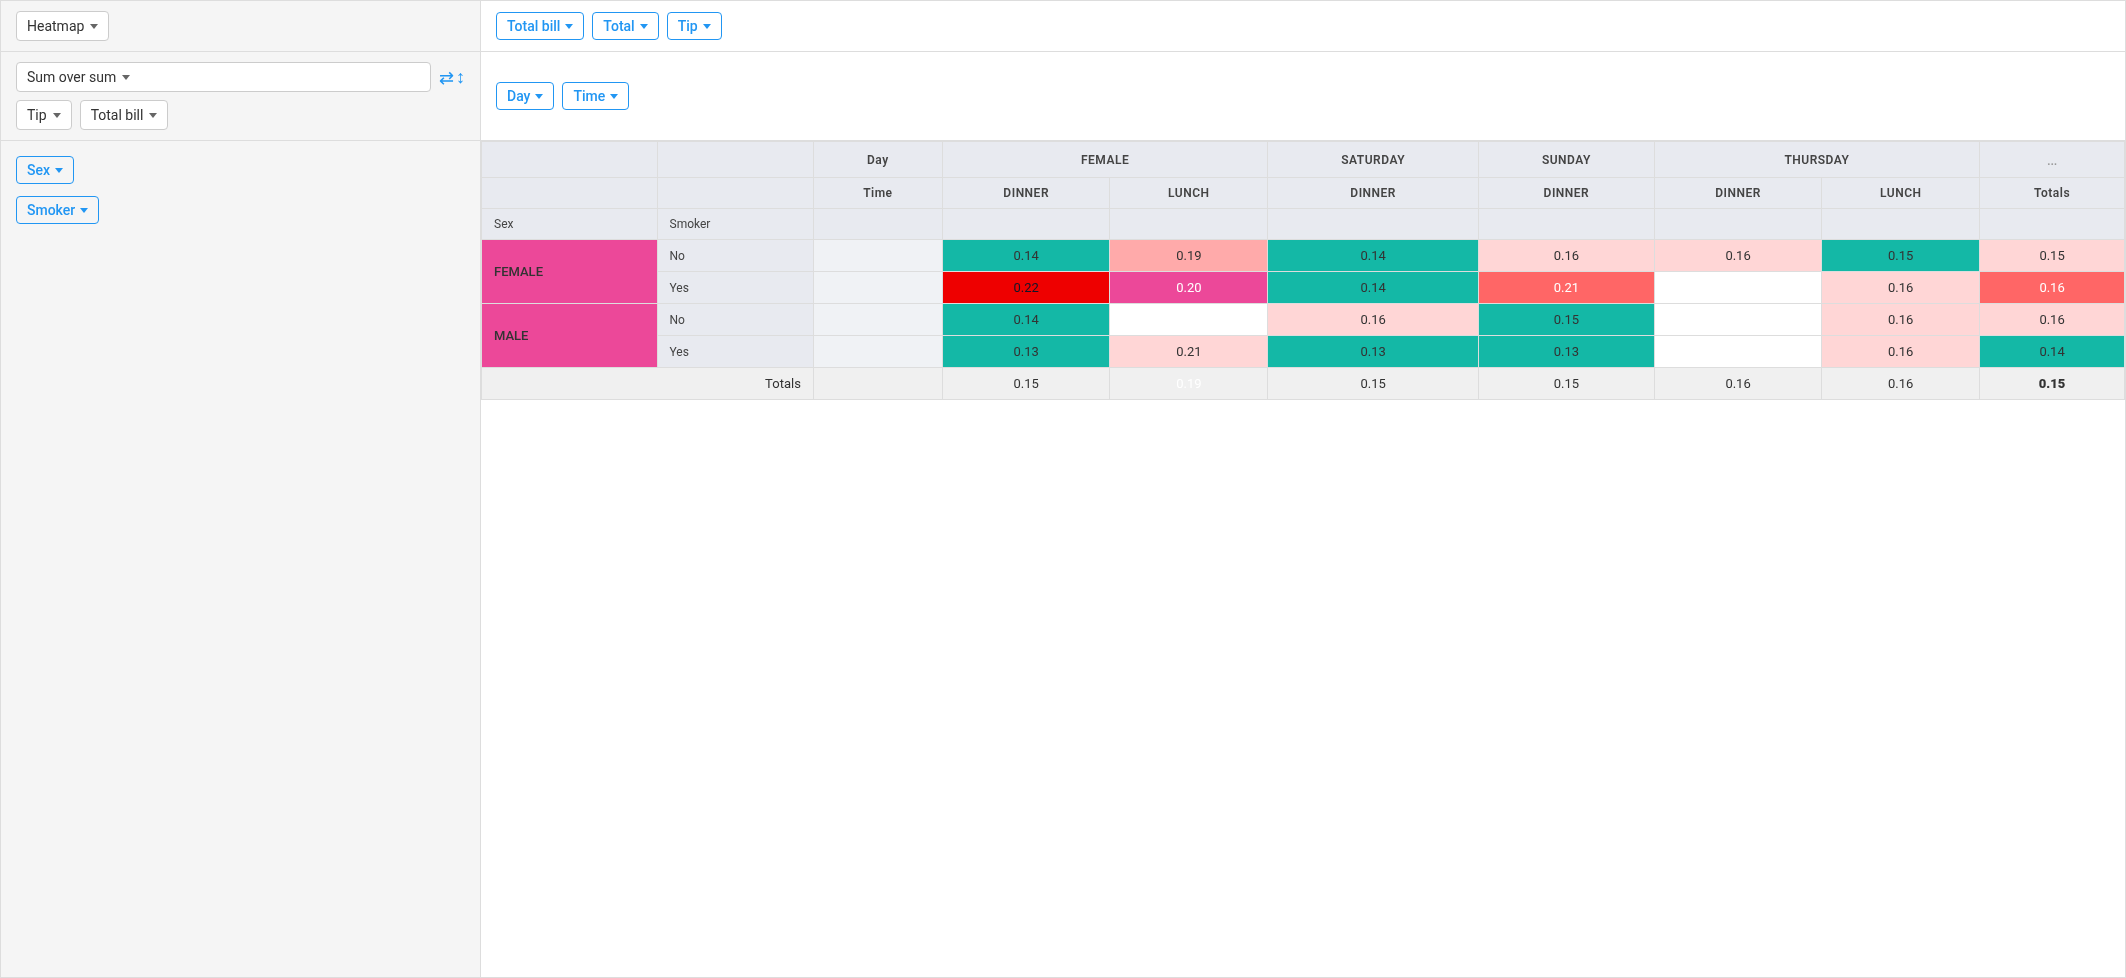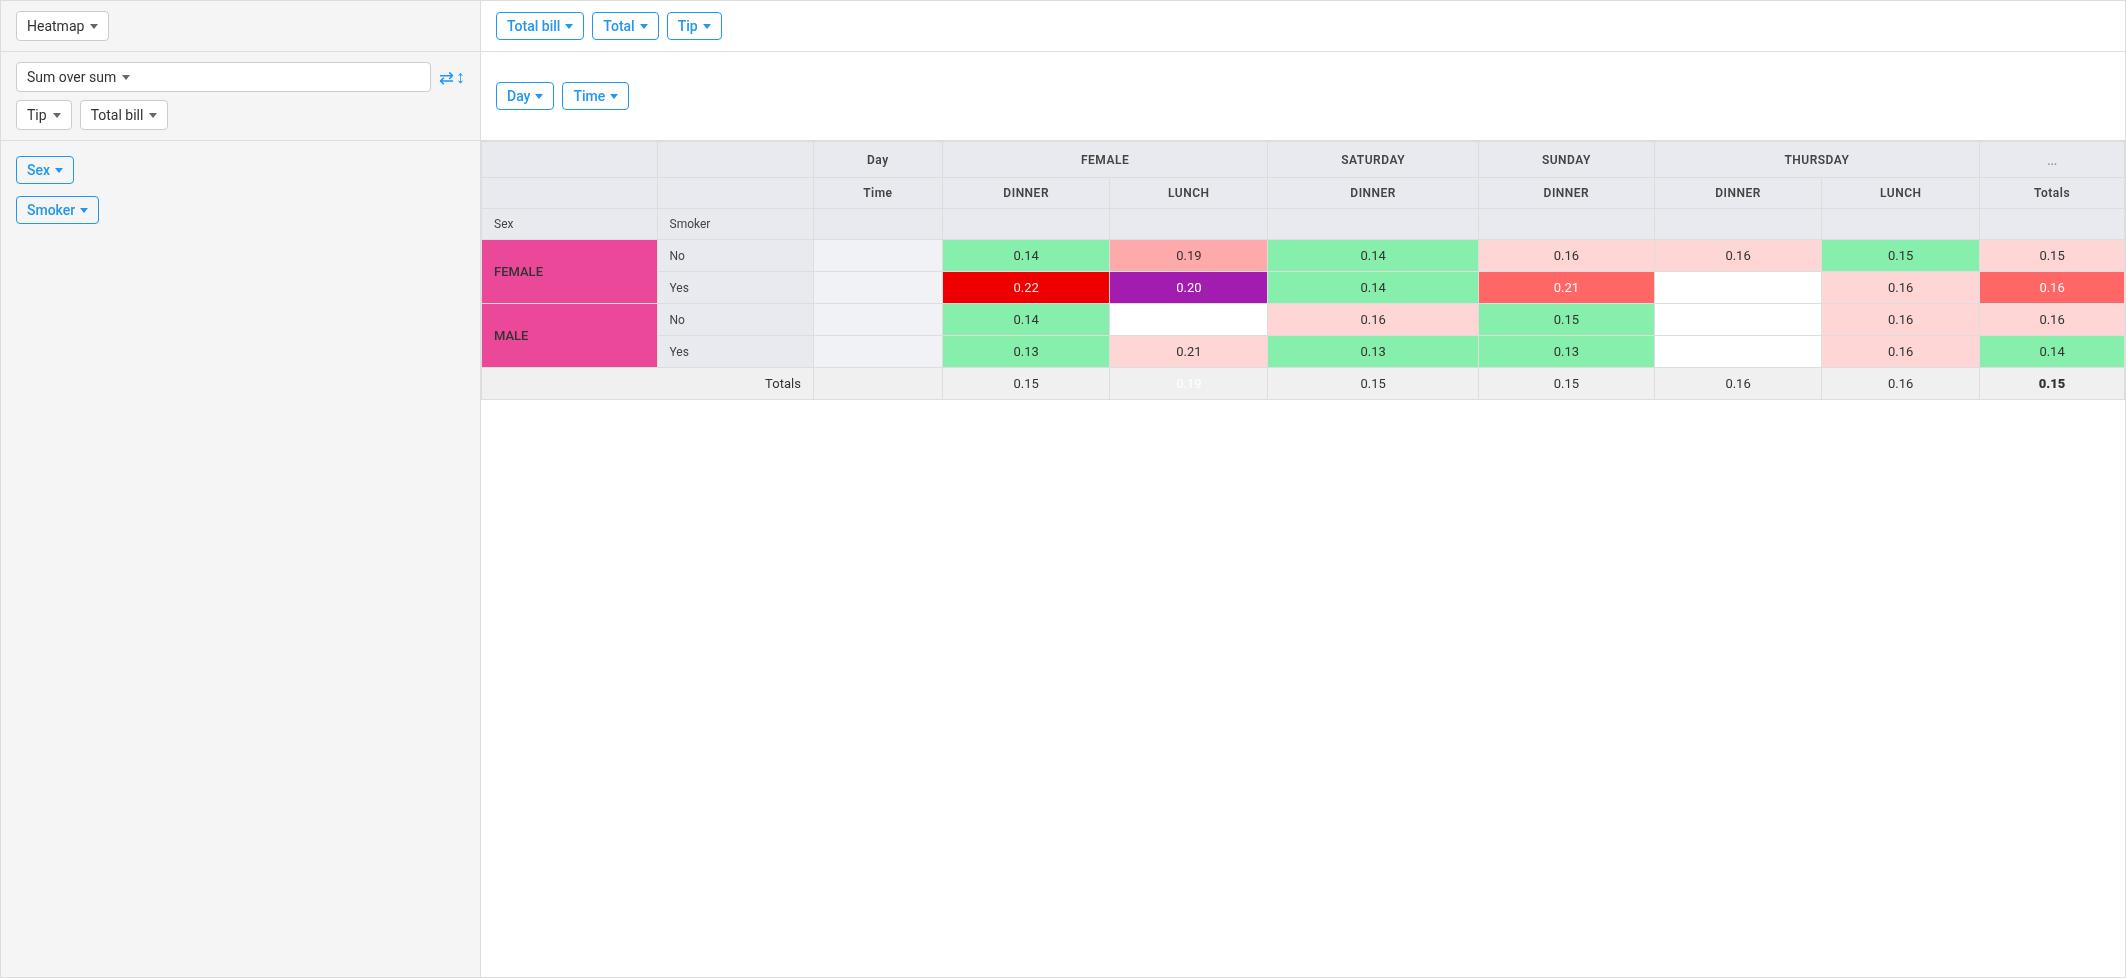--- a/index.html
+++ b/index.html
@@ -194,23 +194,23 @@
     }
 
     .heatmap-table .totals-row .total-value {
       font-weight: bold;
     }
 
     .cell-white { background: #ffffff; }
     .cell-light-pink { background: #ffd6d6; }
     .cell-pink { background: #ffaaaa; }
     .cell-medium-red { background: #ff6666; }
-    .cell-red { background: #a21caf; color: #fff; margin-left: 24px; }
+    .cell-red { background: #ec4899; color: #fff; margin-left: 24px; }
     .cell-dark-red { background: #ee0000; color: #fff; }
-    .cell-very-light-pink { background: #86efac; }
+    .cell-very-light-pink { background: #14b8a6; }
 
     .empty-cell { background: #f0f2f5; }
     .grey-cell { background: #e8eaf0; }
   </style>
 </head>
 <body>
 
 <div class="app-container">
 
   <div class="top-row">
@@ -335,21 +335,21 @@
             <td class="cell-very-light-pink">0.14</td>
             <td class="cell-light-pink">0.16</td>
             <td class="cell-light-pink">0.16</td>
             <td class="cell-very-light-pink">0.15</td>
             <td class="cell-light-pink">0.15</td>
           </tr>
 
           <tr>
             <td class="sub-header">Yes</td>
             <td class="empty-cell"></td>
-            <td class="cell-dark-red" style="color:#e5e5e5;">0.22</td>
+            <td class="cell-dark-red" style="color:#0f172a;">0.22</td>
             <td class="cell-red" style="color:#fff;">0.20</td>
             <td class="cell-very-light-pink">0.14</td>
             <td class="cell-medium-red" style="color:#fff;">0.21</td>
             <td class="cell-white"></td>
             <td class="cell-light-pink">0.16</td>
             <td class="cell-medium-red" style="color:#fff;">0.16</td>
           </tr>
 
           <tr>
             <td class="row-header" rowspan="2">MALE</td>

